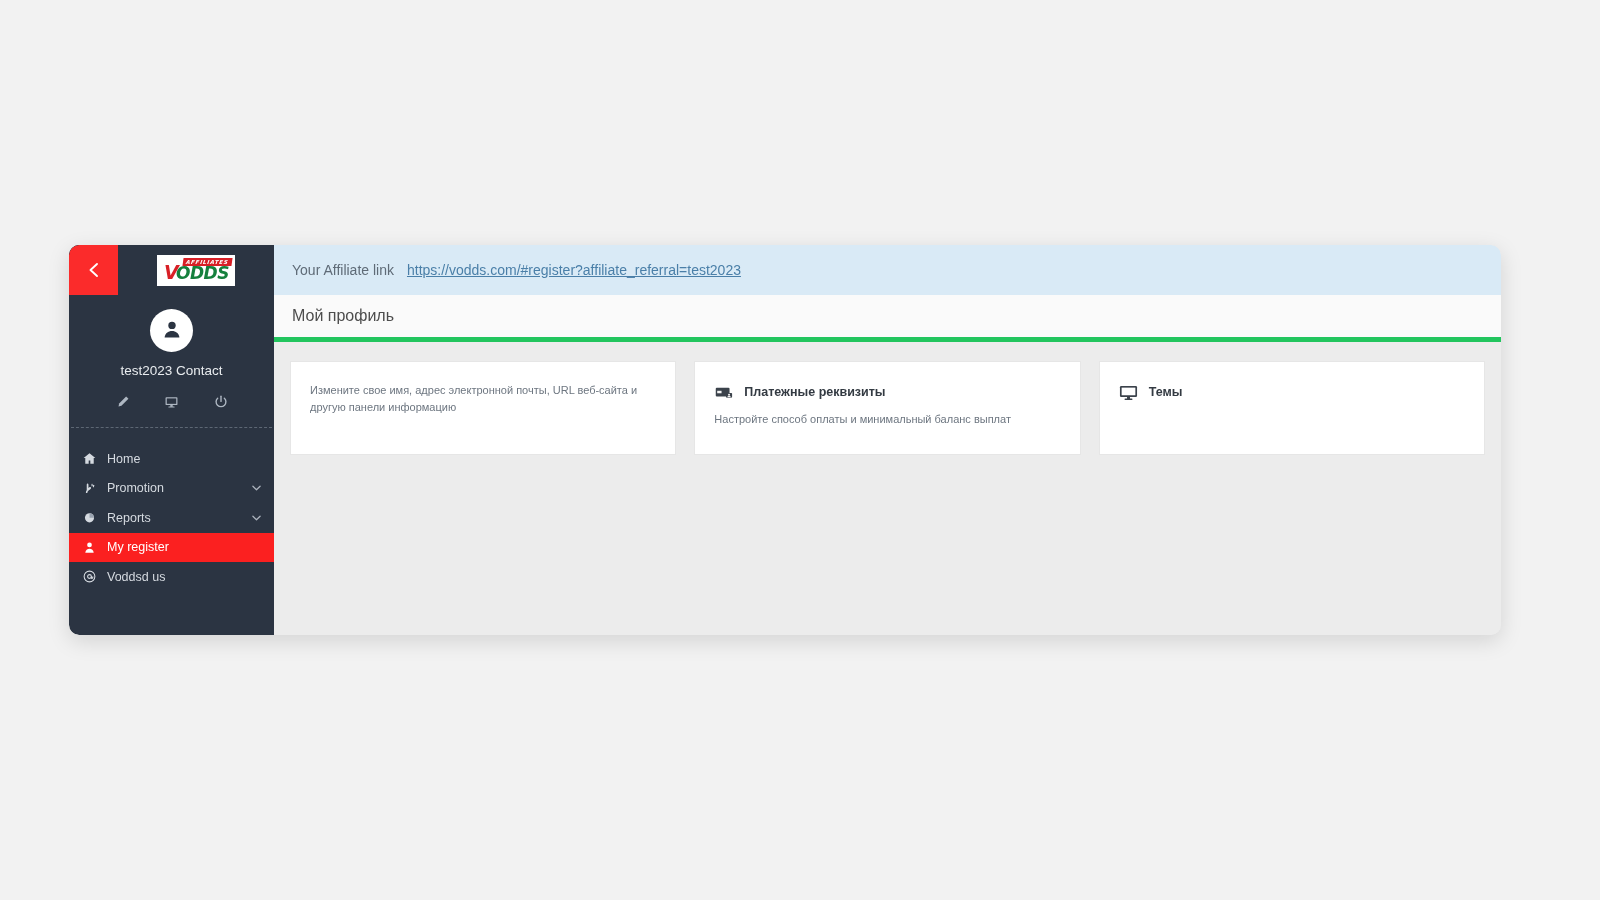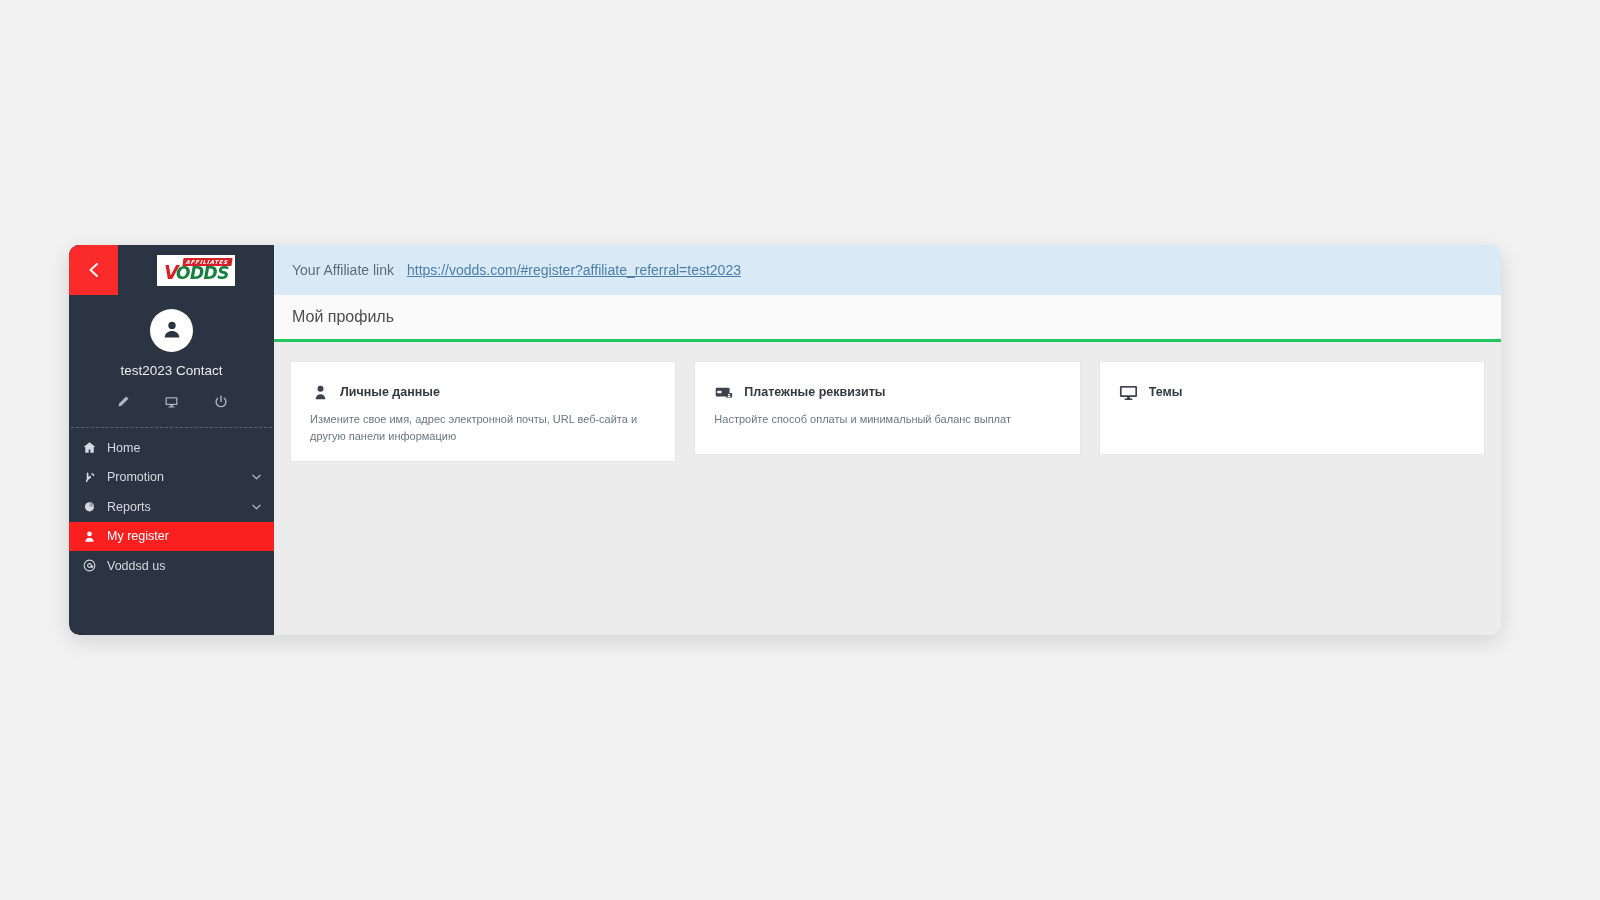--- a/index.html
+++ b/index.html
@@ -129,21 +129,21 @@
     display: flex;
     align-items: center;
     justify-content: center;
     width: 16px; height: 16px;
   }
   .sb-divider {
     border-top: 1px dashed #5d6774;
     margin: 0 2px;
   }
 
-  .sb-nav { margin-top: 5px; }
+  .sb-nav { margin-top: 16px; }
   .nav-item {
     height: 29.5px;
     display: flex;
     align-items: center;
     padding-left: 14px;
     padding-right: 13px;
     color: #d5dae0;
     font-size: 12.5px;
     cursor: pointer;
     position: relative;
@@ -190,21 +190,21 @@
     color: #4a7fa8;
     text-decoration: underline;
     margin-left: 13px;
   }
   #page-header {
     height: 47px;
     background: #fafafa;
     display: flex;
     align-items: center;
     padding-left: 18px;
-    border-bottom: 3px solid #22c55e;
+    border-bottom: 5px solid #22c55e;
     text-align: center;
   }
   #page-title {
     font-size: 16px;
     color: #4d4d4d;
   }
   #cards {
     flex: 1;
     display: flex;
     gap: 18px;
@@ -375,29 +375,20 @@
       <a href="#">https://vodds.com/#register?affiliate_referral=test2023</a>
     </div>
 
     <div id="page-header">
       <div id="page-title">Мой профиль</div>
     </div>
 
     <div id="cards">
 
       <div class="card">
-        <div class="card-head">
-          <span class="card-icon">
-            <svg width="17" height="17" viewBox="0 0 16 16">
-              <circle cx="8" cy="4.5" r="2.8" fill="#3b424b"></circle>
-              <path d="M3.3 14.4c0.3-3.1 2.4-4.8 4.7-4.8s4.4 1.7 4.7 4.8z" fill="#3b424b"></path>
-            </svg>
-          </span>
-          <span class="card-title">Личные данные</span>
-        </div>
         <div class="card-desc">Измените свое имя, адрес электронной почты, URL веб-сайта и другую панели информацию</div>
       </div>
 
       <div class="card">
         <div class="card-head">
           <span class="card-icon">
             <svg width="19" height="17" viewBox="0 0 20 16">
               <rect x="0.8" y="3" width="14.5" height="9.2" rx="1.1" fill="#3b424b"></rect>
               <rect x="2.3" y="6.2" width="4.6" height="2.6" fill="#f5f5f5"></rect>
               <rect x="11.6" y="8.6" width="6.4" height="4.8" rx="0.8" fill="#3b424b"></rect>

